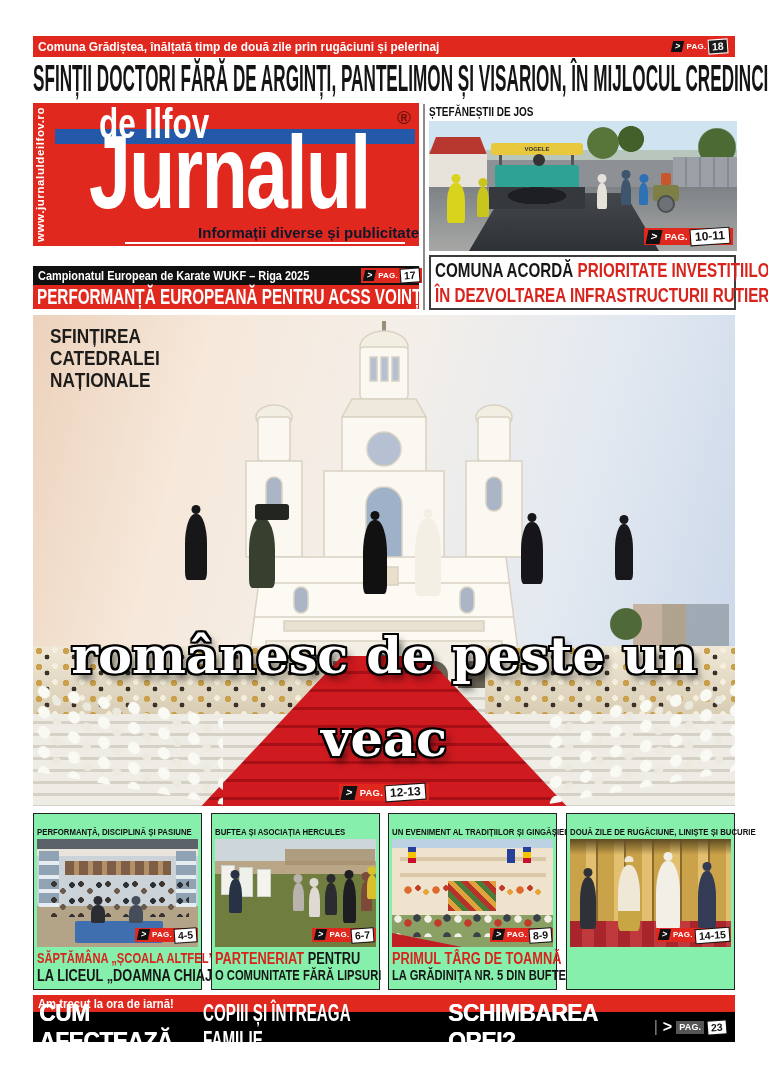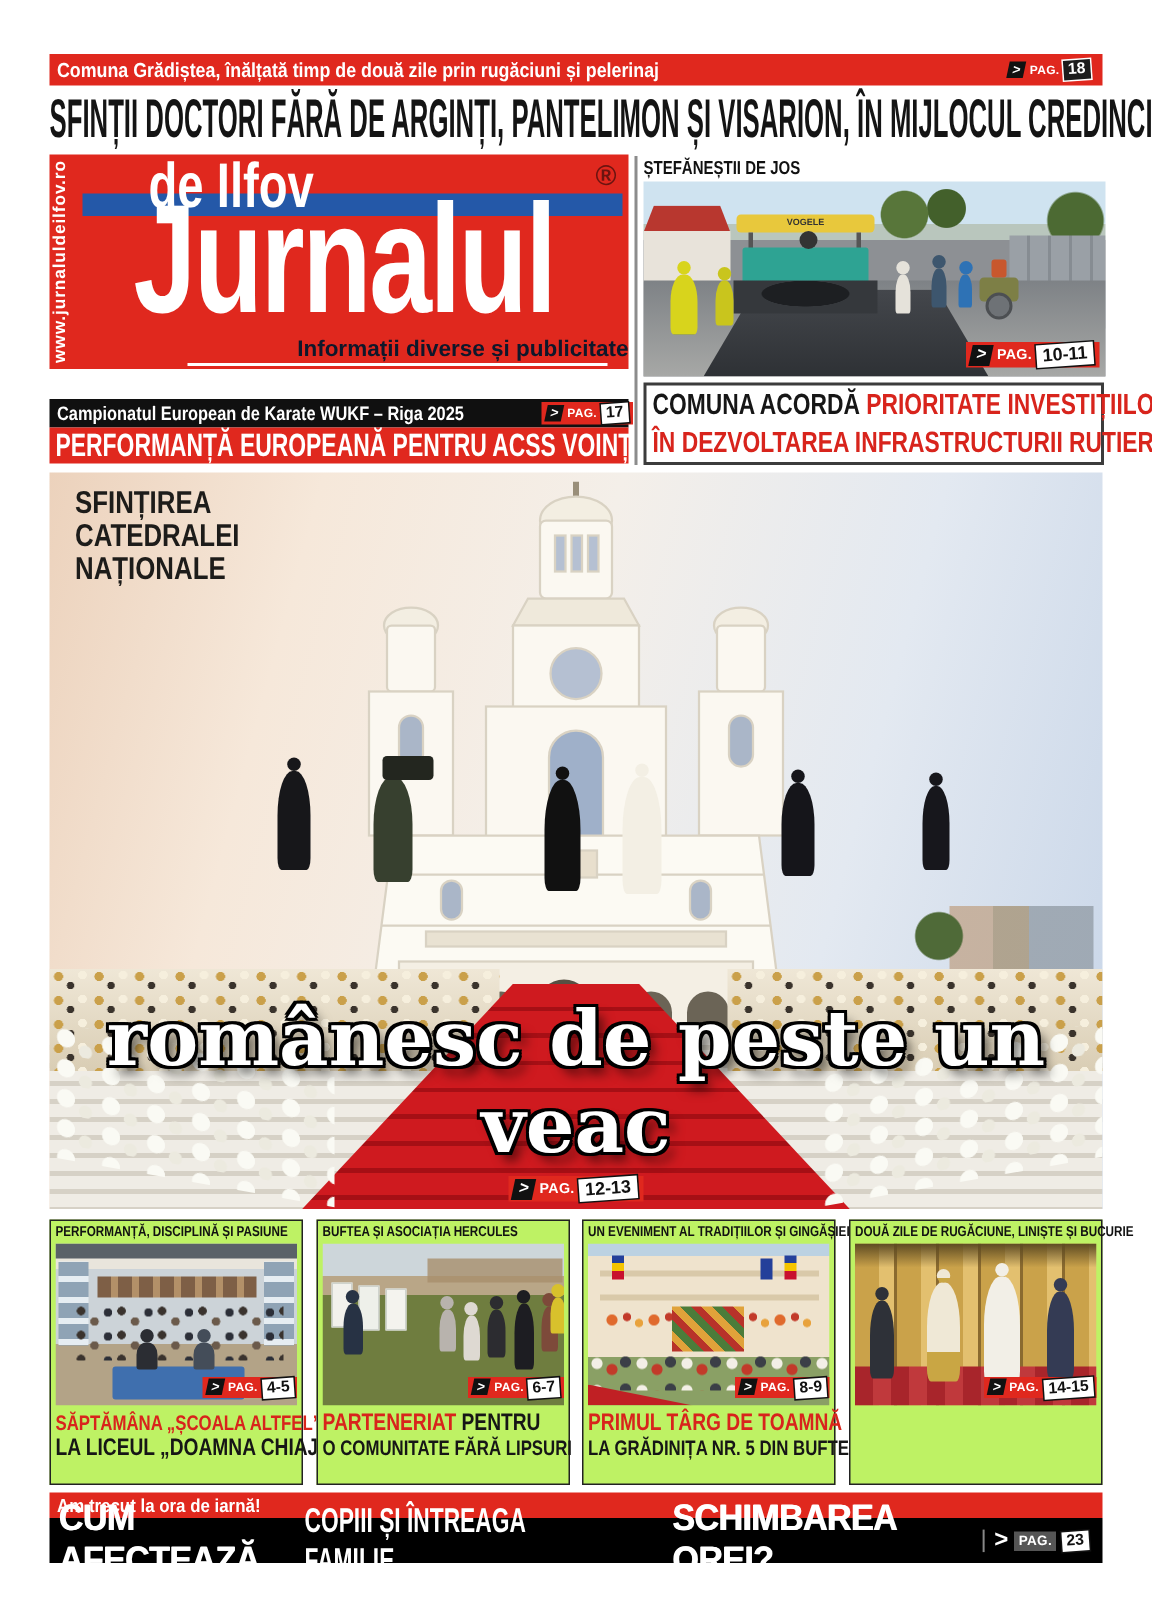--- a/index.html
+++ b/index.html
@@ -71,29 +71,29 @@
     radial-gradient(circle 3px at 22px 4px,#f6efdd 92%,transparent),
     linear-gradient(180deg,#efe7d6,#d9cdb4);
     background-size:27px 16px,27px 16px,27px 16px,100% 100%;}
   .flowersL{left:0;bottom:18px;width:190px;height:90px;z-index:4;transform:skewY(10deg);}
   .flowersR{right:0;bottom:18px;width:190px;height:90px;z-index:4;transform:skewY(-10deg);}
   .flower-tex{background:radial-gradient(circle 8px at 11px 9px,#fafaf4 72%,transparent 78%),radial-gradient(circle 6px at 24px 16px,#eceadf 70%,transparent 76%);background-size:30px 20px;}
   .person{position:absolute;border-radius:45% 45% 12% 12%;z-index:5;}
   .person::before{content:"";position:absolute;left:50%;top:-9px;transform:translateX(-50%);width:9px;height:9px;border-radius:50%;background:inherit;}
   #main-headline{left:0;right:0;bottom:26px;z-index:7;text-align:center;font-family:"DejaVu Serif",serif;font-weight:bold;color:#fff;}
   #main-headline .l1{font-size:51px;line-height:56px;}
-  #main-headline .l2{font-size:51px;line-height:58px;}
+  #main-headline .l2{font-size:51px;line-height:83px;}
   #main-headline .l1,#main-headline .l2{text-shadow:-2px -2px 0 #000,0 -2px 0 #000,2px -2px 0 #000,-2px 0 0 #000,2px 0 0 #000,-2px 2px 0 #000,0 2px 0 #000,2px 2px 0 #000,5px 6px 7px rgba(0,0,0,.55);}
   #main-badge{left:0;right:0;bottom:5px;z-index:8;text-align:center;}
   #main-badge .pag-badge{display:inline-flex;}
   .bldg{position:absolute;z-index:2;}
 
   
   #stories{left:33px;top:813px;width:702px;display:flex;gap:8.5px;}
-  .story{width:169px;height:177px;border:1.5px solid #222;background:#bef264;padding:2px 3px;position:relative;}
+  .story{width:169px;height:177px;border:1.5px solid #222;background:#86efac;padding:12px 3px;position:relative;}
   .story .kick{font-weight:bold;font-size:9.5px;color:#111;height:12px;overflow:visible;}
   .story .kick .cx{transform:scaleX(.82);}
   .story .photo{position:relative;height:108px;overflow:hidden;margin-top:1px;}
   .story .pag-badge{position:absolute;right:-1px;bottom:5px;z-index:9;}
   .story .hl{margin-top:3px;line-height:17px;}
   .story .hl .ln{display:block;white-space:nowrap;font-weight:bold;}
   .story .hl .cx{transform:scaleX(.8);}
 
   
   #bottom-strip{left:33px;top:995px;width:702px;height:17px;justify-content:flex-start;}

